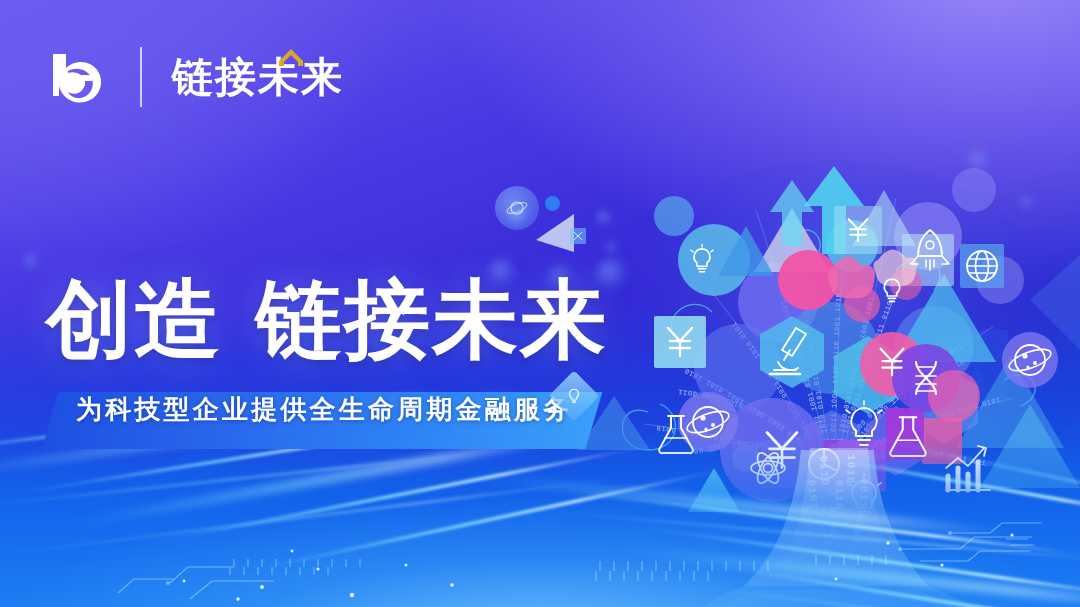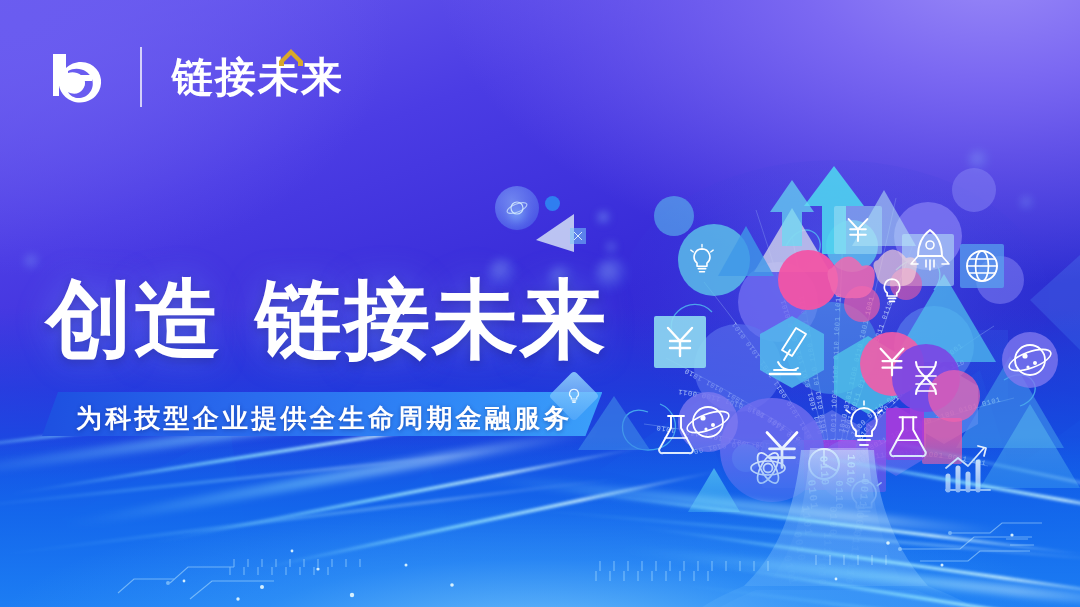--- a/index.html
+++ b/index.html
@@ -118,23 +118,23 @@
     letter-spacing: 2px;
     white-space: nowrap;
     font-family: "Liberation Sans", "DejaVu Sans", sans-serif;
     text-shadow: 0 0 34px rgba(120,170,255,.45), 0 3px 10px rgba(15,10,80,.32);
   }
   .headline .gap { display: inline-block; width: 34px; }
 
   
   .sub-banner {
     position: absolute; left: 42px; top: 392px;
-    height: 44px;
+    height: 57px;
     padding: 0 30px 0 34px;
-    display: flex; align-items: flex-end;
+    display: flex; align-items: flex-start;
     background: linear-gradient(100deg, #1d4fe0 0%, #2a6cee 38%, #2f86f6 70%, #3ba0fa 100%);
     clip-path: polygon(16px 0, 100% 0, calc(100% - 17px) 100%, 0 100%);
     box-shadow: 0 3px 16px rgba(10,30,140,.4);
   }
   .sub-banner-text {
     color: #fff; font-size: 26px; font-weight: 700; letter-spacing: 3.2px;
     white-space: nowrap;
     font-family: "Liberation Sans", "DejaVu Sans", sans-serif;
     text-shadow: 0 1px 4px rgba(10,30,120,.45);
   }

